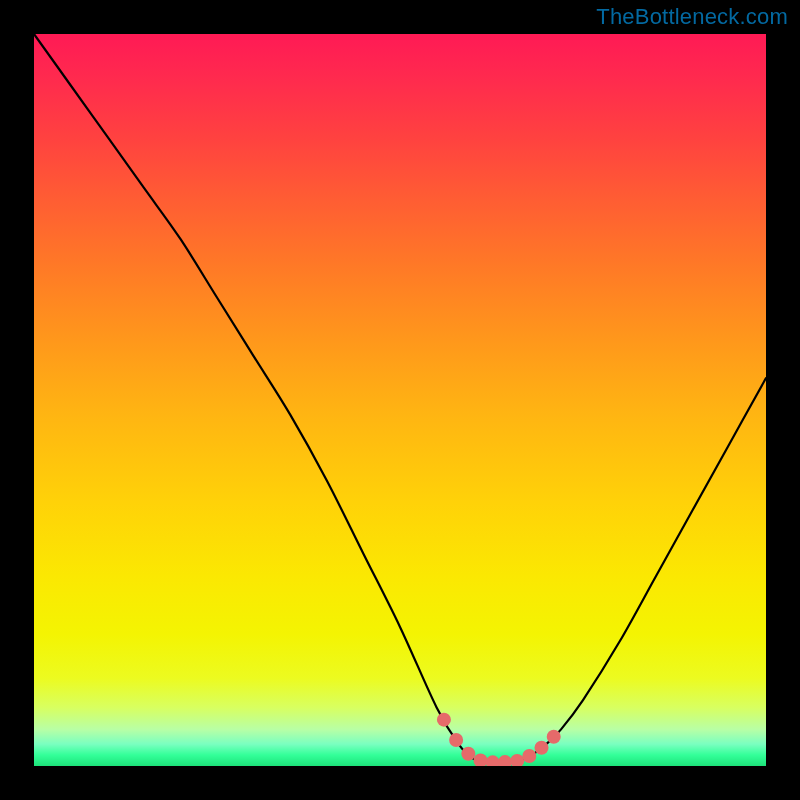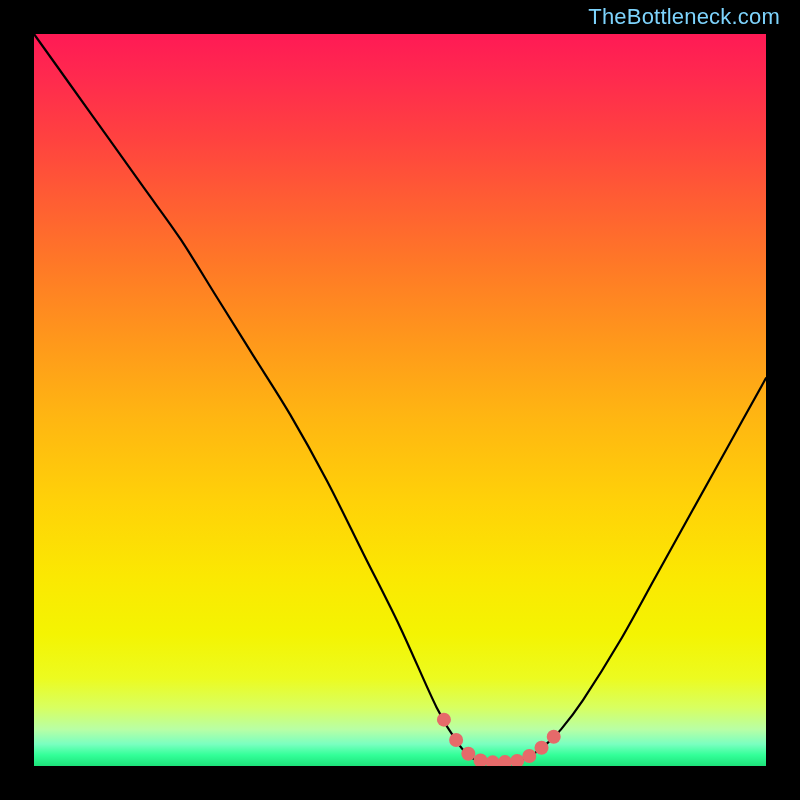--- a/index.html
+++ b/index.html
@@ -13,22 +13,22 @@
   }
   .frame {
     position: relative;
     width: 800px;
     height: 800px;
     background: #000;
   }
   .watermark {
     position: absolute;
     top: 4px;
-    right: 20px;
-    color: #7dd3fc;
+    right: 12px;
+    color: #0369a1;
     font-size: 22px;
     font-weight: 500;
     letter-spacing: 0.2px;
     z-index: 10;
   }
   .plot-area {
     position: absolute;
     left: 34px;
     top: 34px;
     width: 732px;

